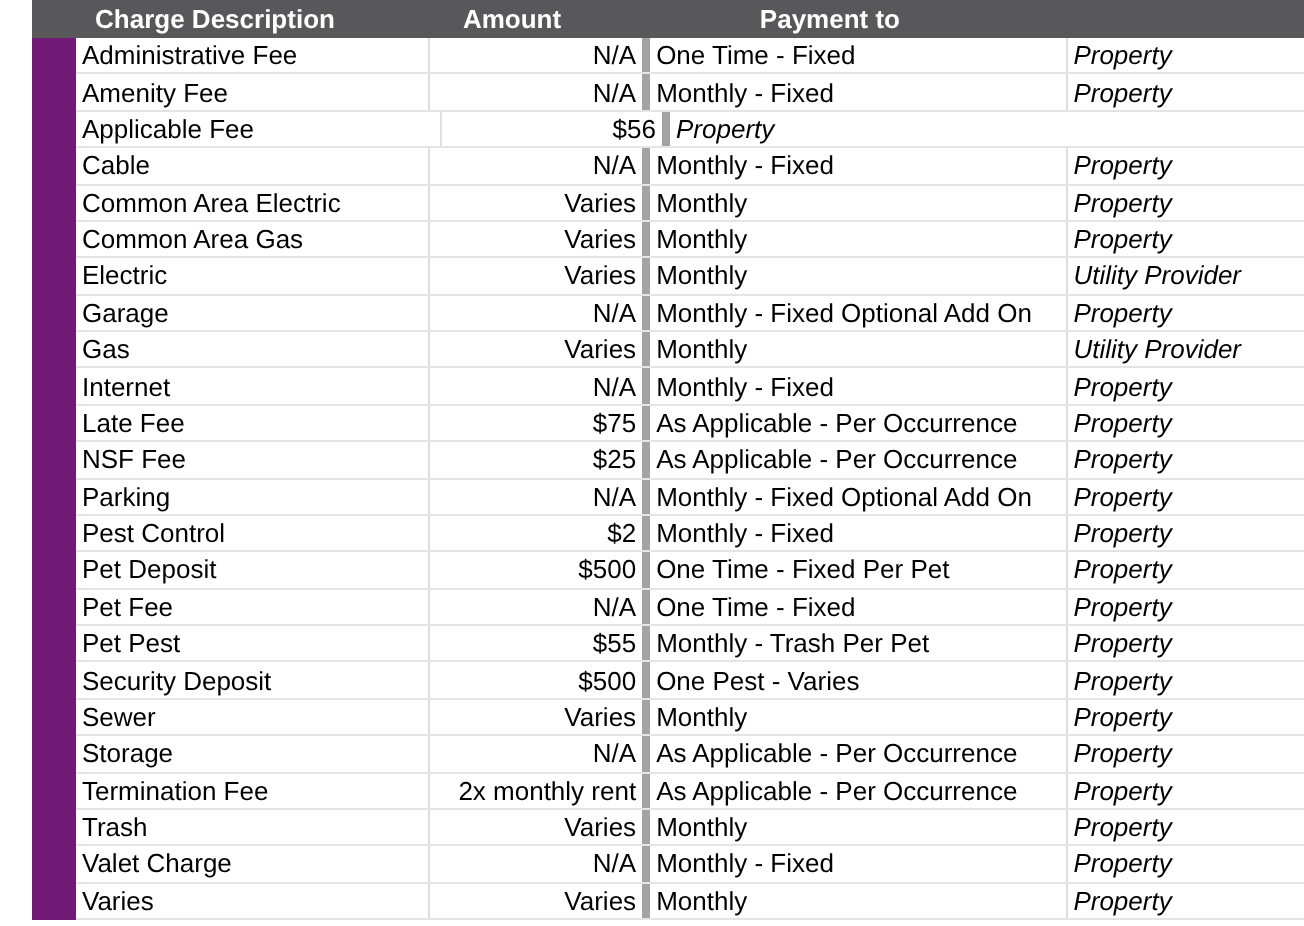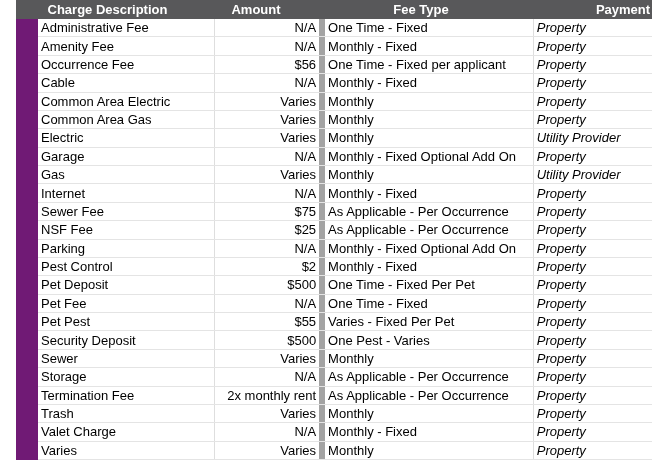--- a/index.html
+++ b/index.html
@@ -40,53 +40,51 @@
     border-bottom: 1px solid #e4e4e4;
     background: #ffffff;
   }
   .td {
     display: flex;
     align-items: center;
     overflow: hidden;
     white-space: nowrap;
   }
   .td.c1 { padding-left: 3px; border-right: 1px solid #dedede; }
-  .td.c2 { justify-content: flex-end; padding-right: 3px; border-right: 6px solid #a3a3a3; }
+  .td.c2 { justify-content: flex-end; padding-right: 3px; border-right: 4px solid #a3a3a3; }
   .td.c3 { padding-left: 3px; border-right: 1px solid #dedede; }
   .td.c4 { padding-left: 3px; font-style: italic; }
 </style>
 </head>
 <body>
 
 <div class="sheet">
   <div class="thead">
     <div class="th c1">Charge Description</div>
     <div class="th c2">Amount</div>
-    <div class="th c3">Fee Type</div>
     <div class="th c4">Payment to</div>
   </div>
   <div class="tbody" id="table-body">
     <div class="tr">
       <div class="td c1">Administrative Fee</div>
       <div class="td c2">N/A</div>
       <div class="td c3">One Time - Fixed</div>
       <div class="td c4">Property</div>
     </div>
 
     <div class="tr">
       <div class="td c1">Amenity Fee</div>
       <div class="td c2">N/A</div>
       <div class="td c3">Monthly - Fixed</div>
       <div class="td c4">Property</div>
     </div>
 
     <div class="tr">
-      <div class="td c1">Occurrence Fee</div>
+      <div class="td c1">Applicable Fee</div>
       <div class="td c2">$56</div>
-      <div class="td c3">One Time - Fixed per applicant</div>
       <div class="td c4">Property</div>
     </div>
 
     <div class="tr">
       <div class="td c1">Cable</div>
       <div class="td c2">N/A</div>
       <div class="td c3">Monthly - Fixed</div>
       <div class="td c4">Property</div>
     </div>
 
@@ -126,21 +124,21 @@
     </div>
 
     <div class="tr">
       <div class="td c1">Internet</div>
       <div class="td c2">N/A</div>
       <div class="td c3">Monthly - Fixed</div>
       <div class="td c4">Property</div>
     </div>
 
     <div class="tr">
-      <div class="td c1">Sewer Fee</div>
+      <div class="td c1">Late Fee</div>
       <div class="td c2">$75</div>
       <div class="td c3">As Applicable - Per Occurrence</div>
       <div class="td c4">Property</div>
     </div>
 
     <div class="tr">
       <div class="td c1">NSF Fee</div>
       <div class="td c2">$25</div>
       <div class="td c3">As Applicable - Per Occurrence</div>
       <div class="td c4">Property</div>
@@ -170,21 +168,21 @@
     <div class="tr">
       <div class="td c1">Pet Fee</div>
       <div class="td c2">N/A</div>
       <div class="td c3">One Time - Fixed</div>
       <div class="td c4">Property</div>
     </div>
 
     <div class="tr">
       <div class="td c1">Pet Pest</div>
       <div class="td c2">$55</div>
-      <div class="td c3">Varies - Fixed Per Pet</div>
+      <div class="td c3">Monthly - Trash Per Pet</div>
       <div class="td c4">Property</div>
     </div>
 
     <div class="tr">
       <div class="td c1">Security Deposit</div>
       <div class="td c2">$500</div>
       <div class="td c3">One Pest - Varies</div>
       <div class="td c4">Property</div>
     </div>
 

